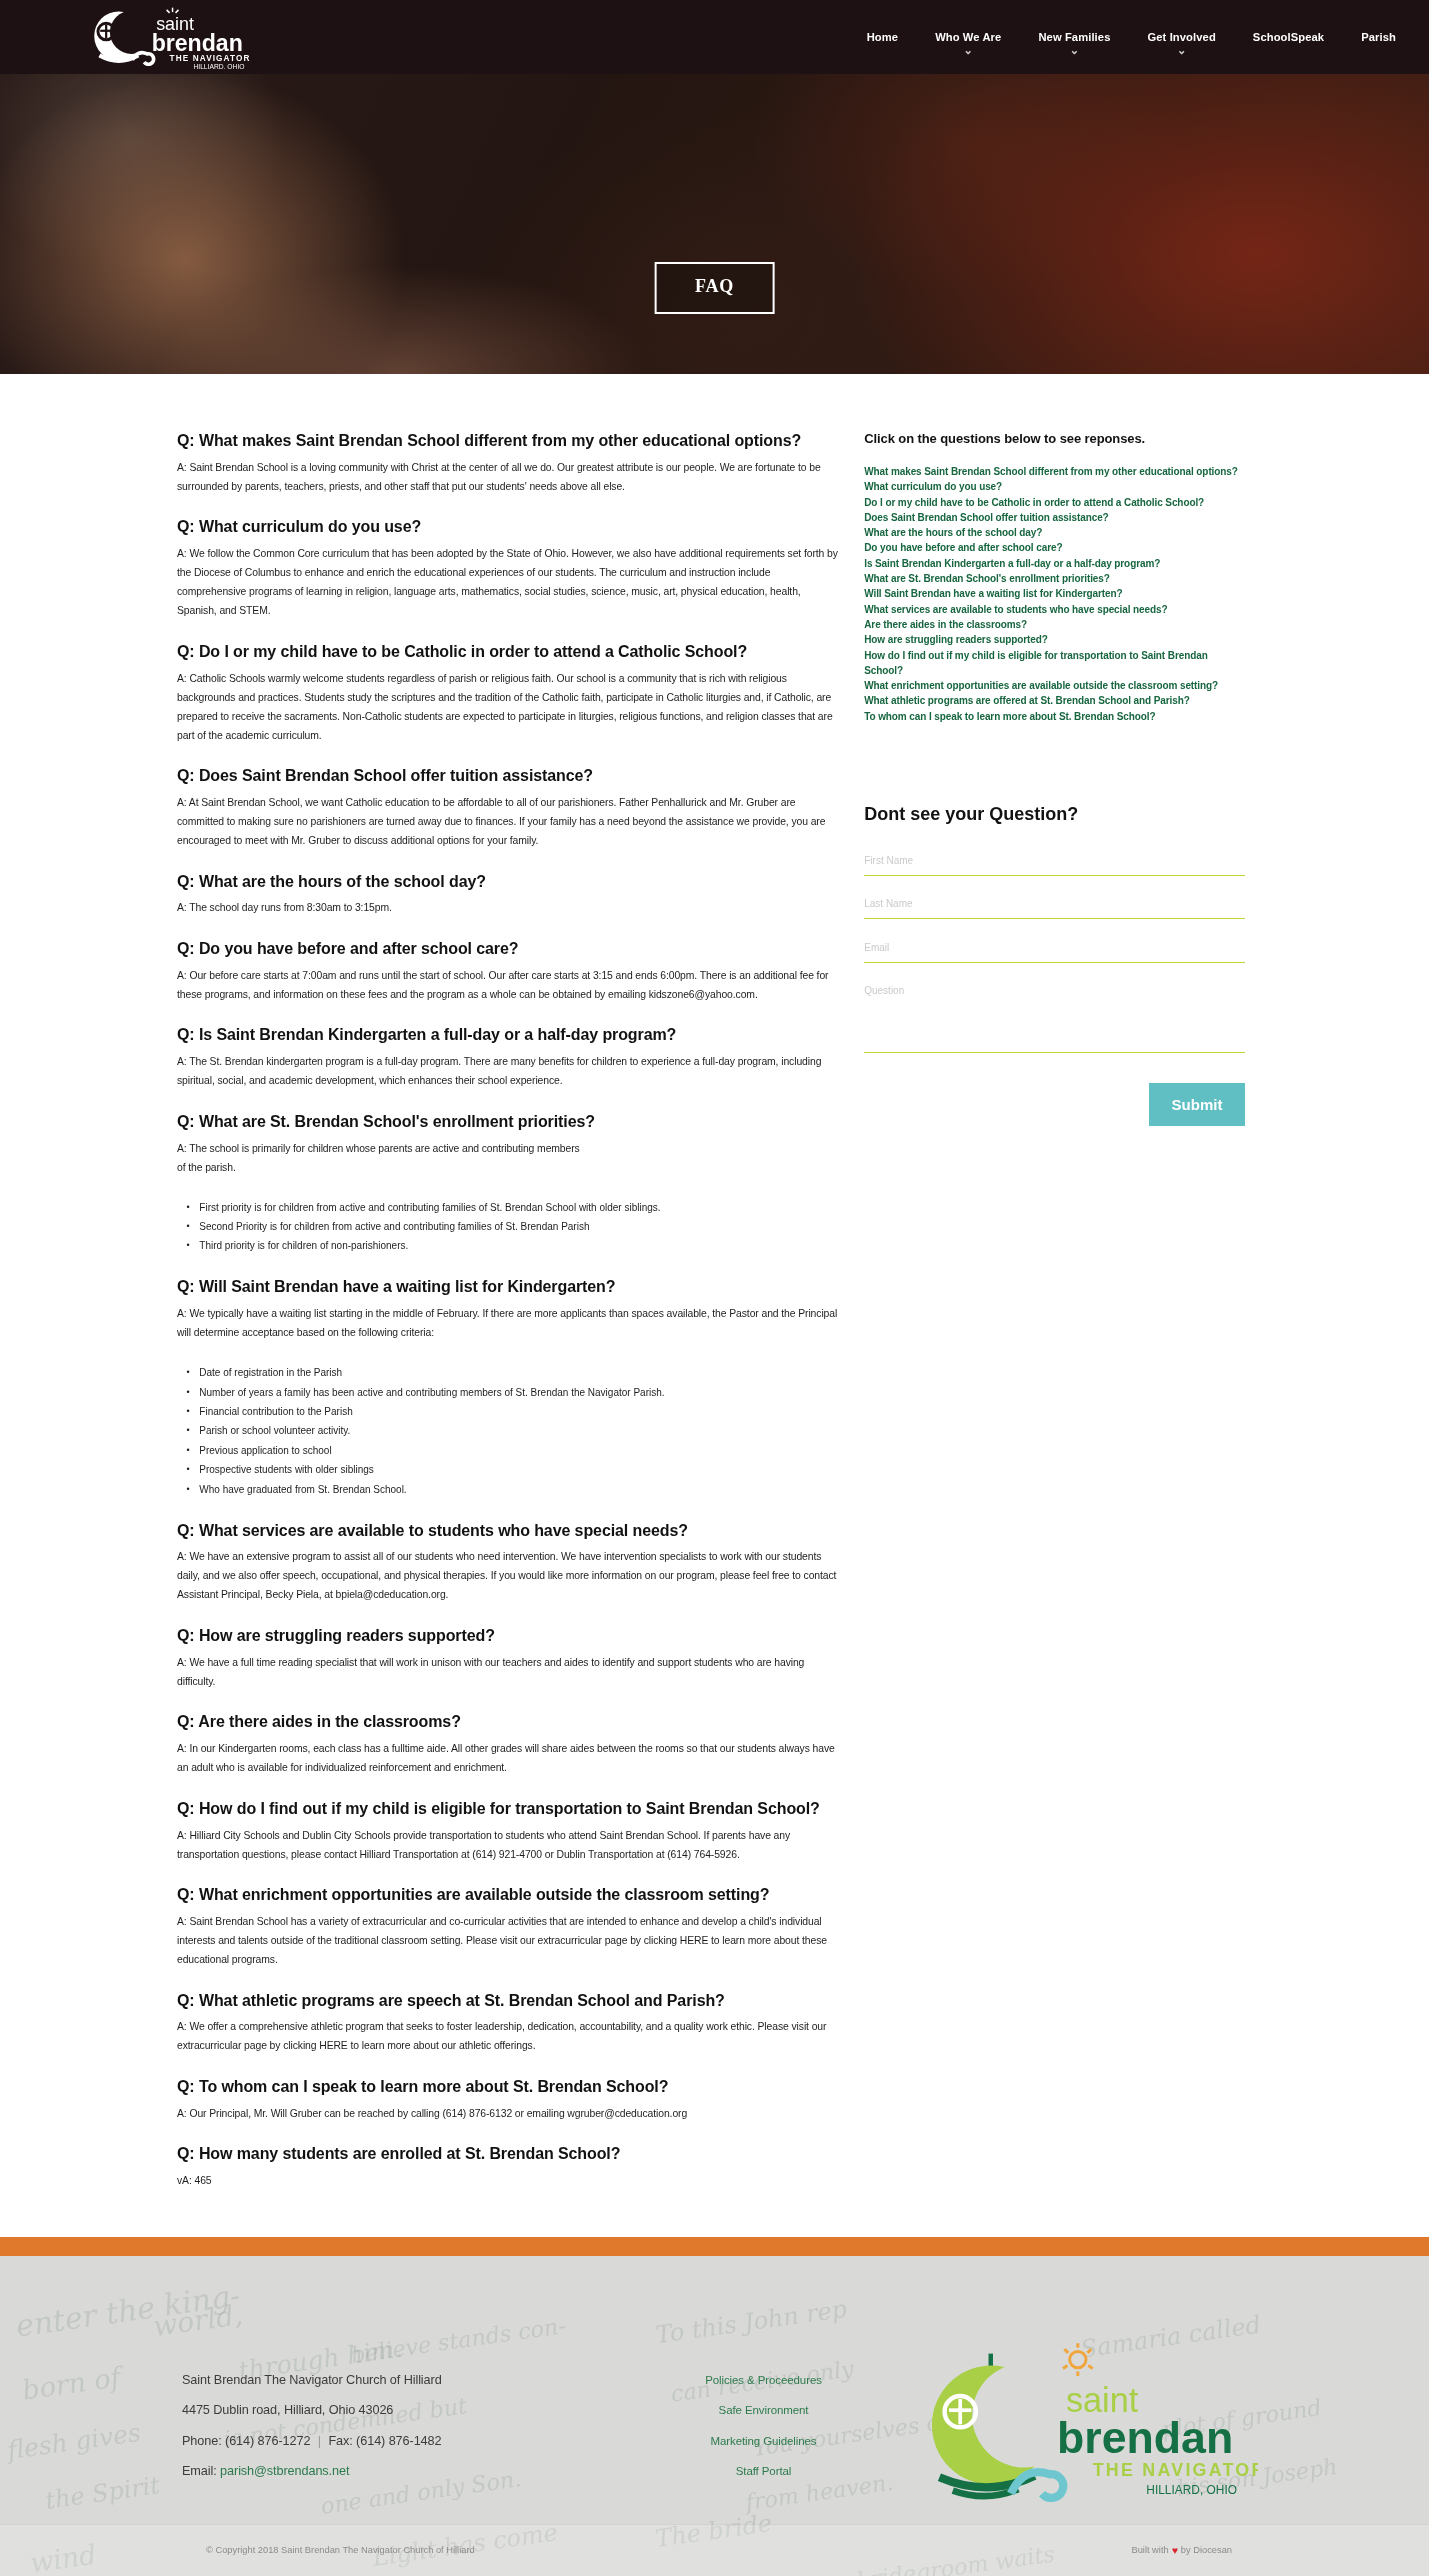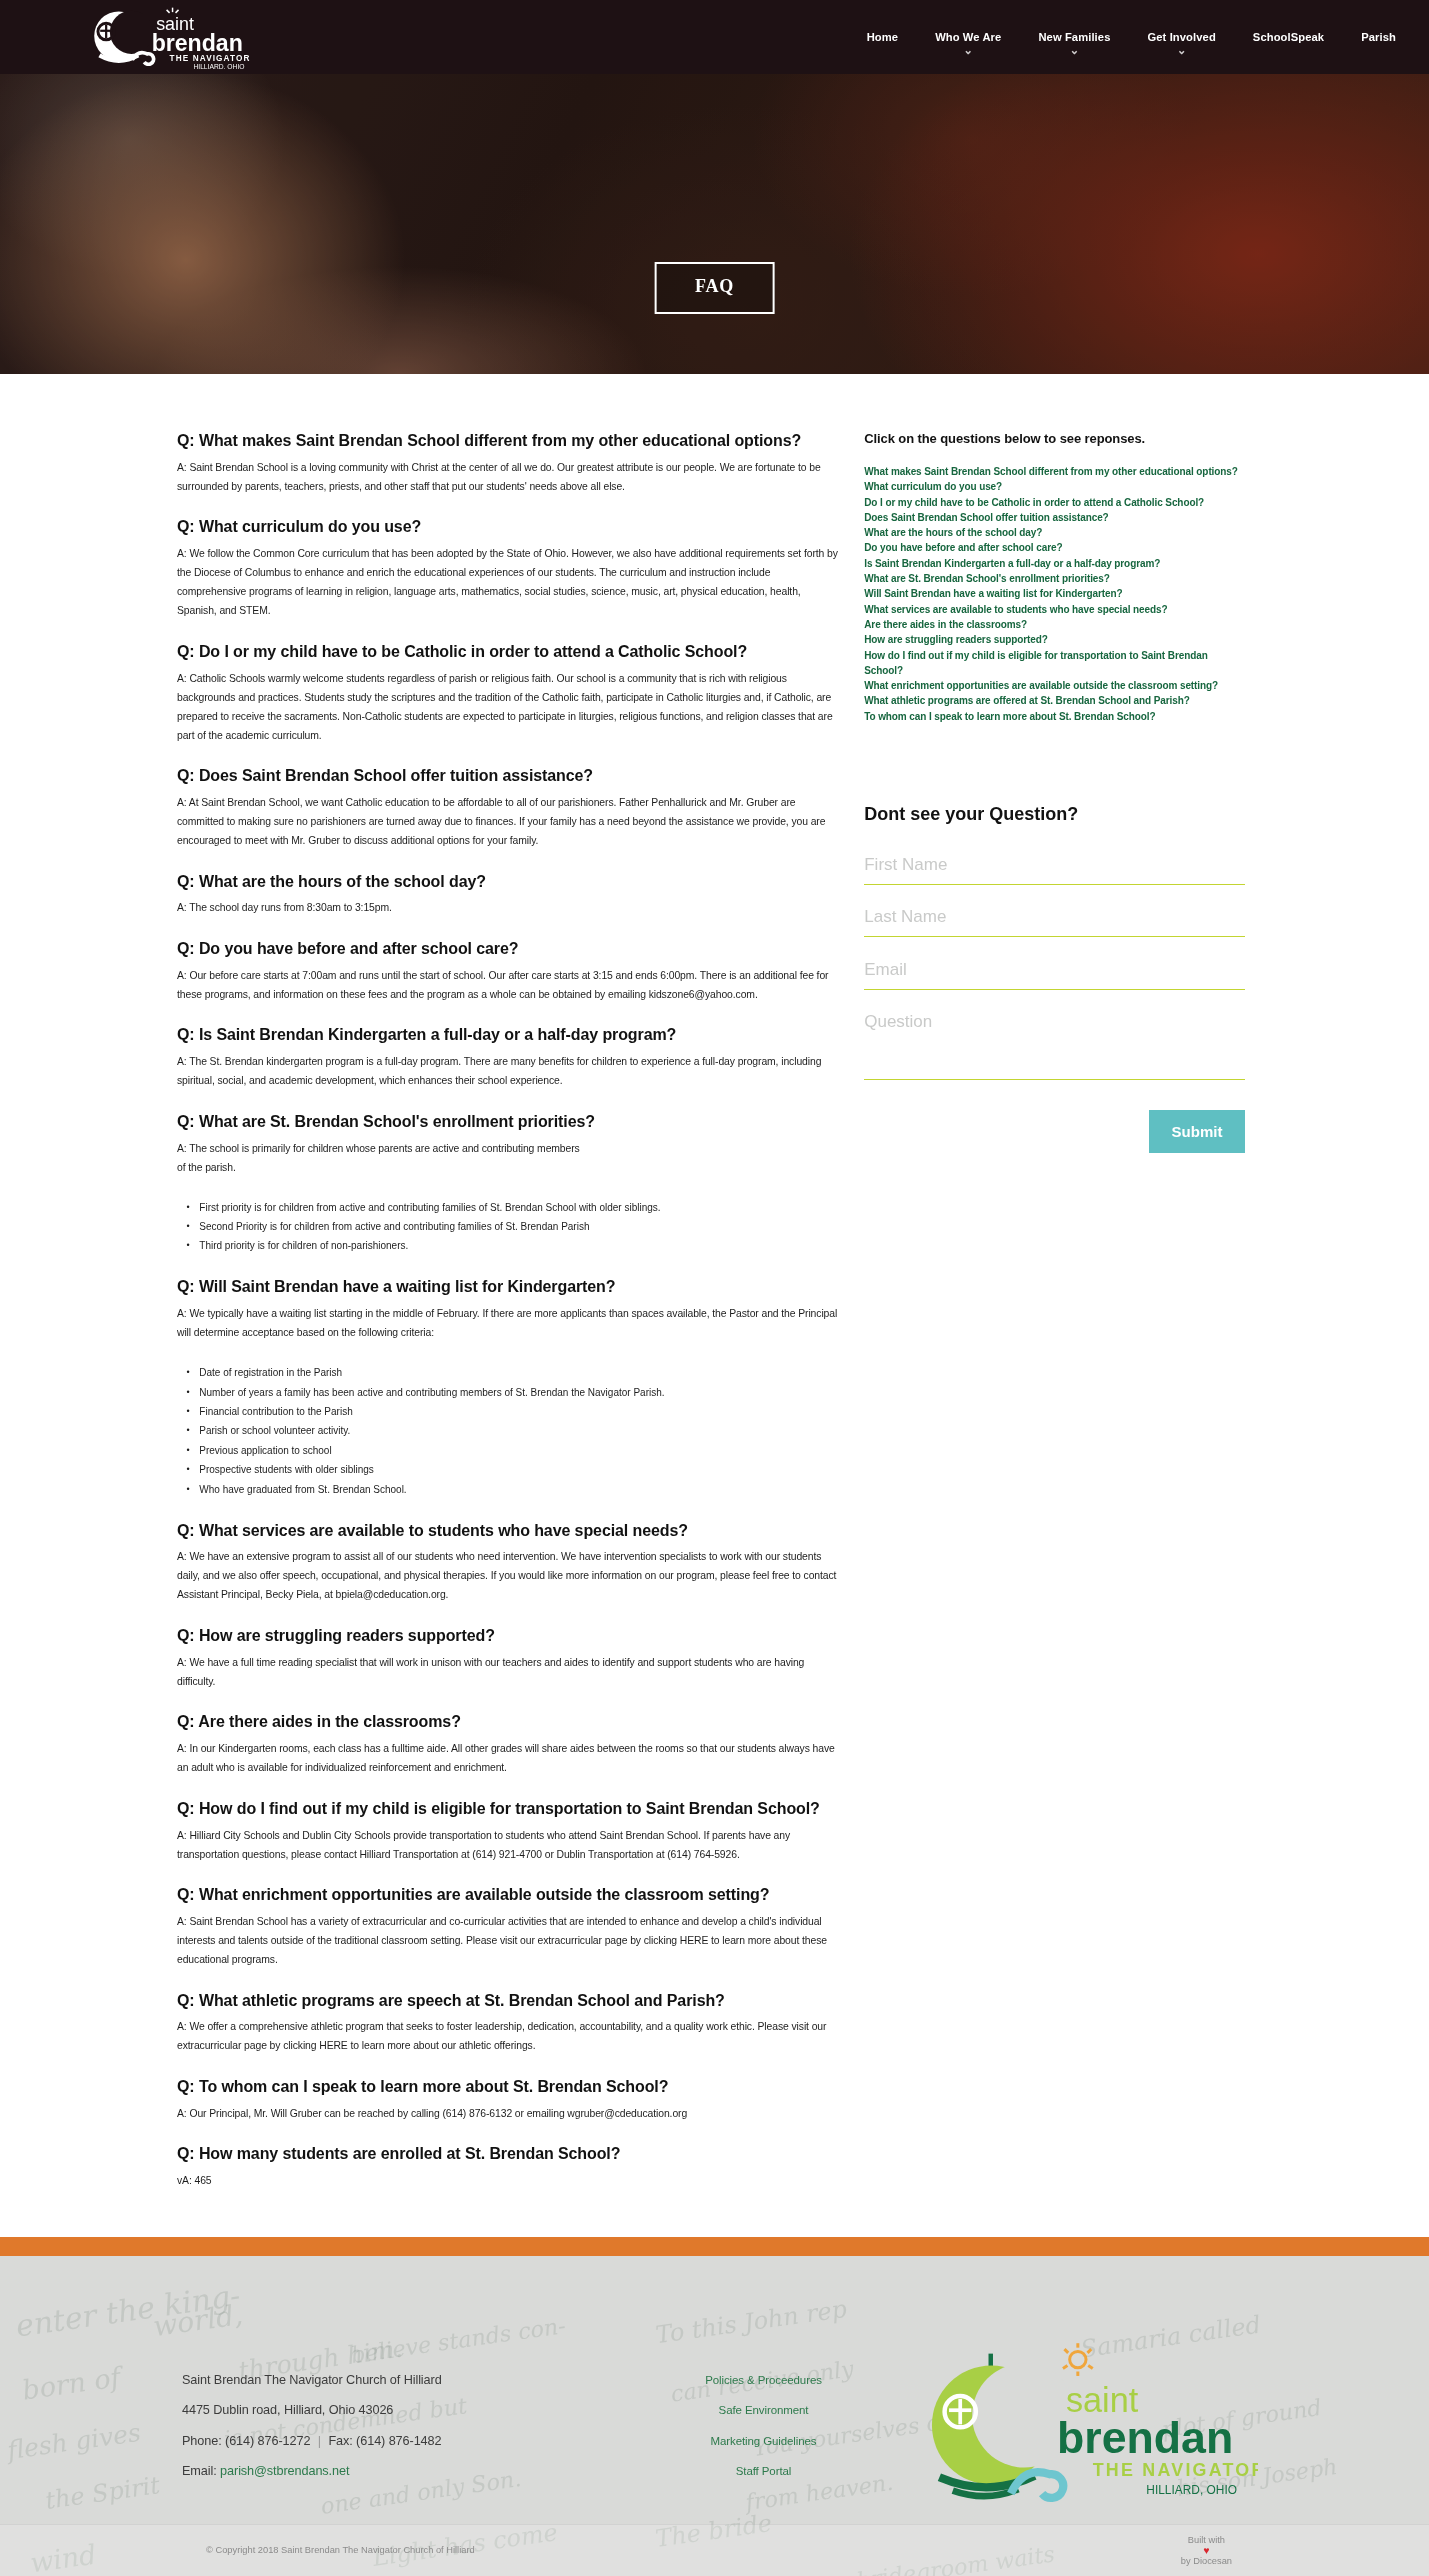--- a/index.html
+++ b/index.html
@@ -51,21 +51,21 @@
                      margin-bottom:18px; }
   .qlinks { list-style:none; }
   .qlinks a { display:block; color:#17663f; font-weight:700; font-size:10px;
               line-height:15.3px; text-decoration:none; letter-spacing:-0.1px; }
 
   .form-heading { font-size:18px; font-weight:800; color:#121212; margin:80px 0 27px; }
   .field { margin-bottom:19.4px; }
   .field input, .field textarea {
       width:100%; display:block; border:none; outline:none; background:transparent;
       border-bottom:1.5px solid #c3d531; font-family:"Liberation Sans",sans-serif;
-      font-size:17px; color:#4d7c0f; padding:3px 0 9px; }
+      font-size:10px; color:#4d7c0f; padding:3px 0 9px; }
   .field textarea { height:71px; resize:none; }
   .field ::placeholder { color:#c9cac9; opacity:1; }
   .submit-row { display:flex; justify-content:flex-end; margin-top:30px; }
   .submit-btn { width:96px; height:43px; background:#5fbfc2; color:#fff; border:none;
                 font-family:"Liberation Sans",sans-serif; font-size:15px; font-weight:700; cursor:pointer; }
 
   
   .divider-orange { height:18.6px; background:#e0792b; }
   .footer-bg { position:relative; background:#d9dad8; overflow:hidden; }
   .watermark { position:absolute; inset:0; pointer-events:none; }
@@ -80,21 +80,21 @@
   .f-links { width:261px; margin-left:86px; text-align:center; }
   .f-links a { display:block; color:#2d7a4c; font-size:11.5px; line-height:30.5px;
                text-decoration:none; letter-spacing:-0.1px; }
   .f-logo { margin-left:auto; margin-top:-28px; }
 
   .copyright { position:relative; height:52px; display:flex; align-items:center;
                justify-content:space-between; padding:0 197px 0 206px;
                font-size:9.3px; color:#8b8b8b; border-top:0.7px solid rgba(0,0,0,.06);
                background:rgba(255,255,255,.18); }
   .heart { color:#d9272e; font-size:10.4px; padding:0 3px; }
-  .built { display:flex; align-items:center;flex-direction:column; }
+  .built { display:flex; align-items:center; }
 </style>
 </head>
 <body>
 
 <header class="navbar">
   <a class="nav-logo">
     <svg width="188" height="66" viewBox="0 0 252 88">
       <circle cx="40" cy="44" r="33" fill="#ffffff"></circle>
       <circle cx="57" cy="39" r="29" fill="#1e1114"></circle>
       <circle cx="23" cy="38" r="11" fill="none" stroke="#1e1114" stroke-width="4"></circle>

